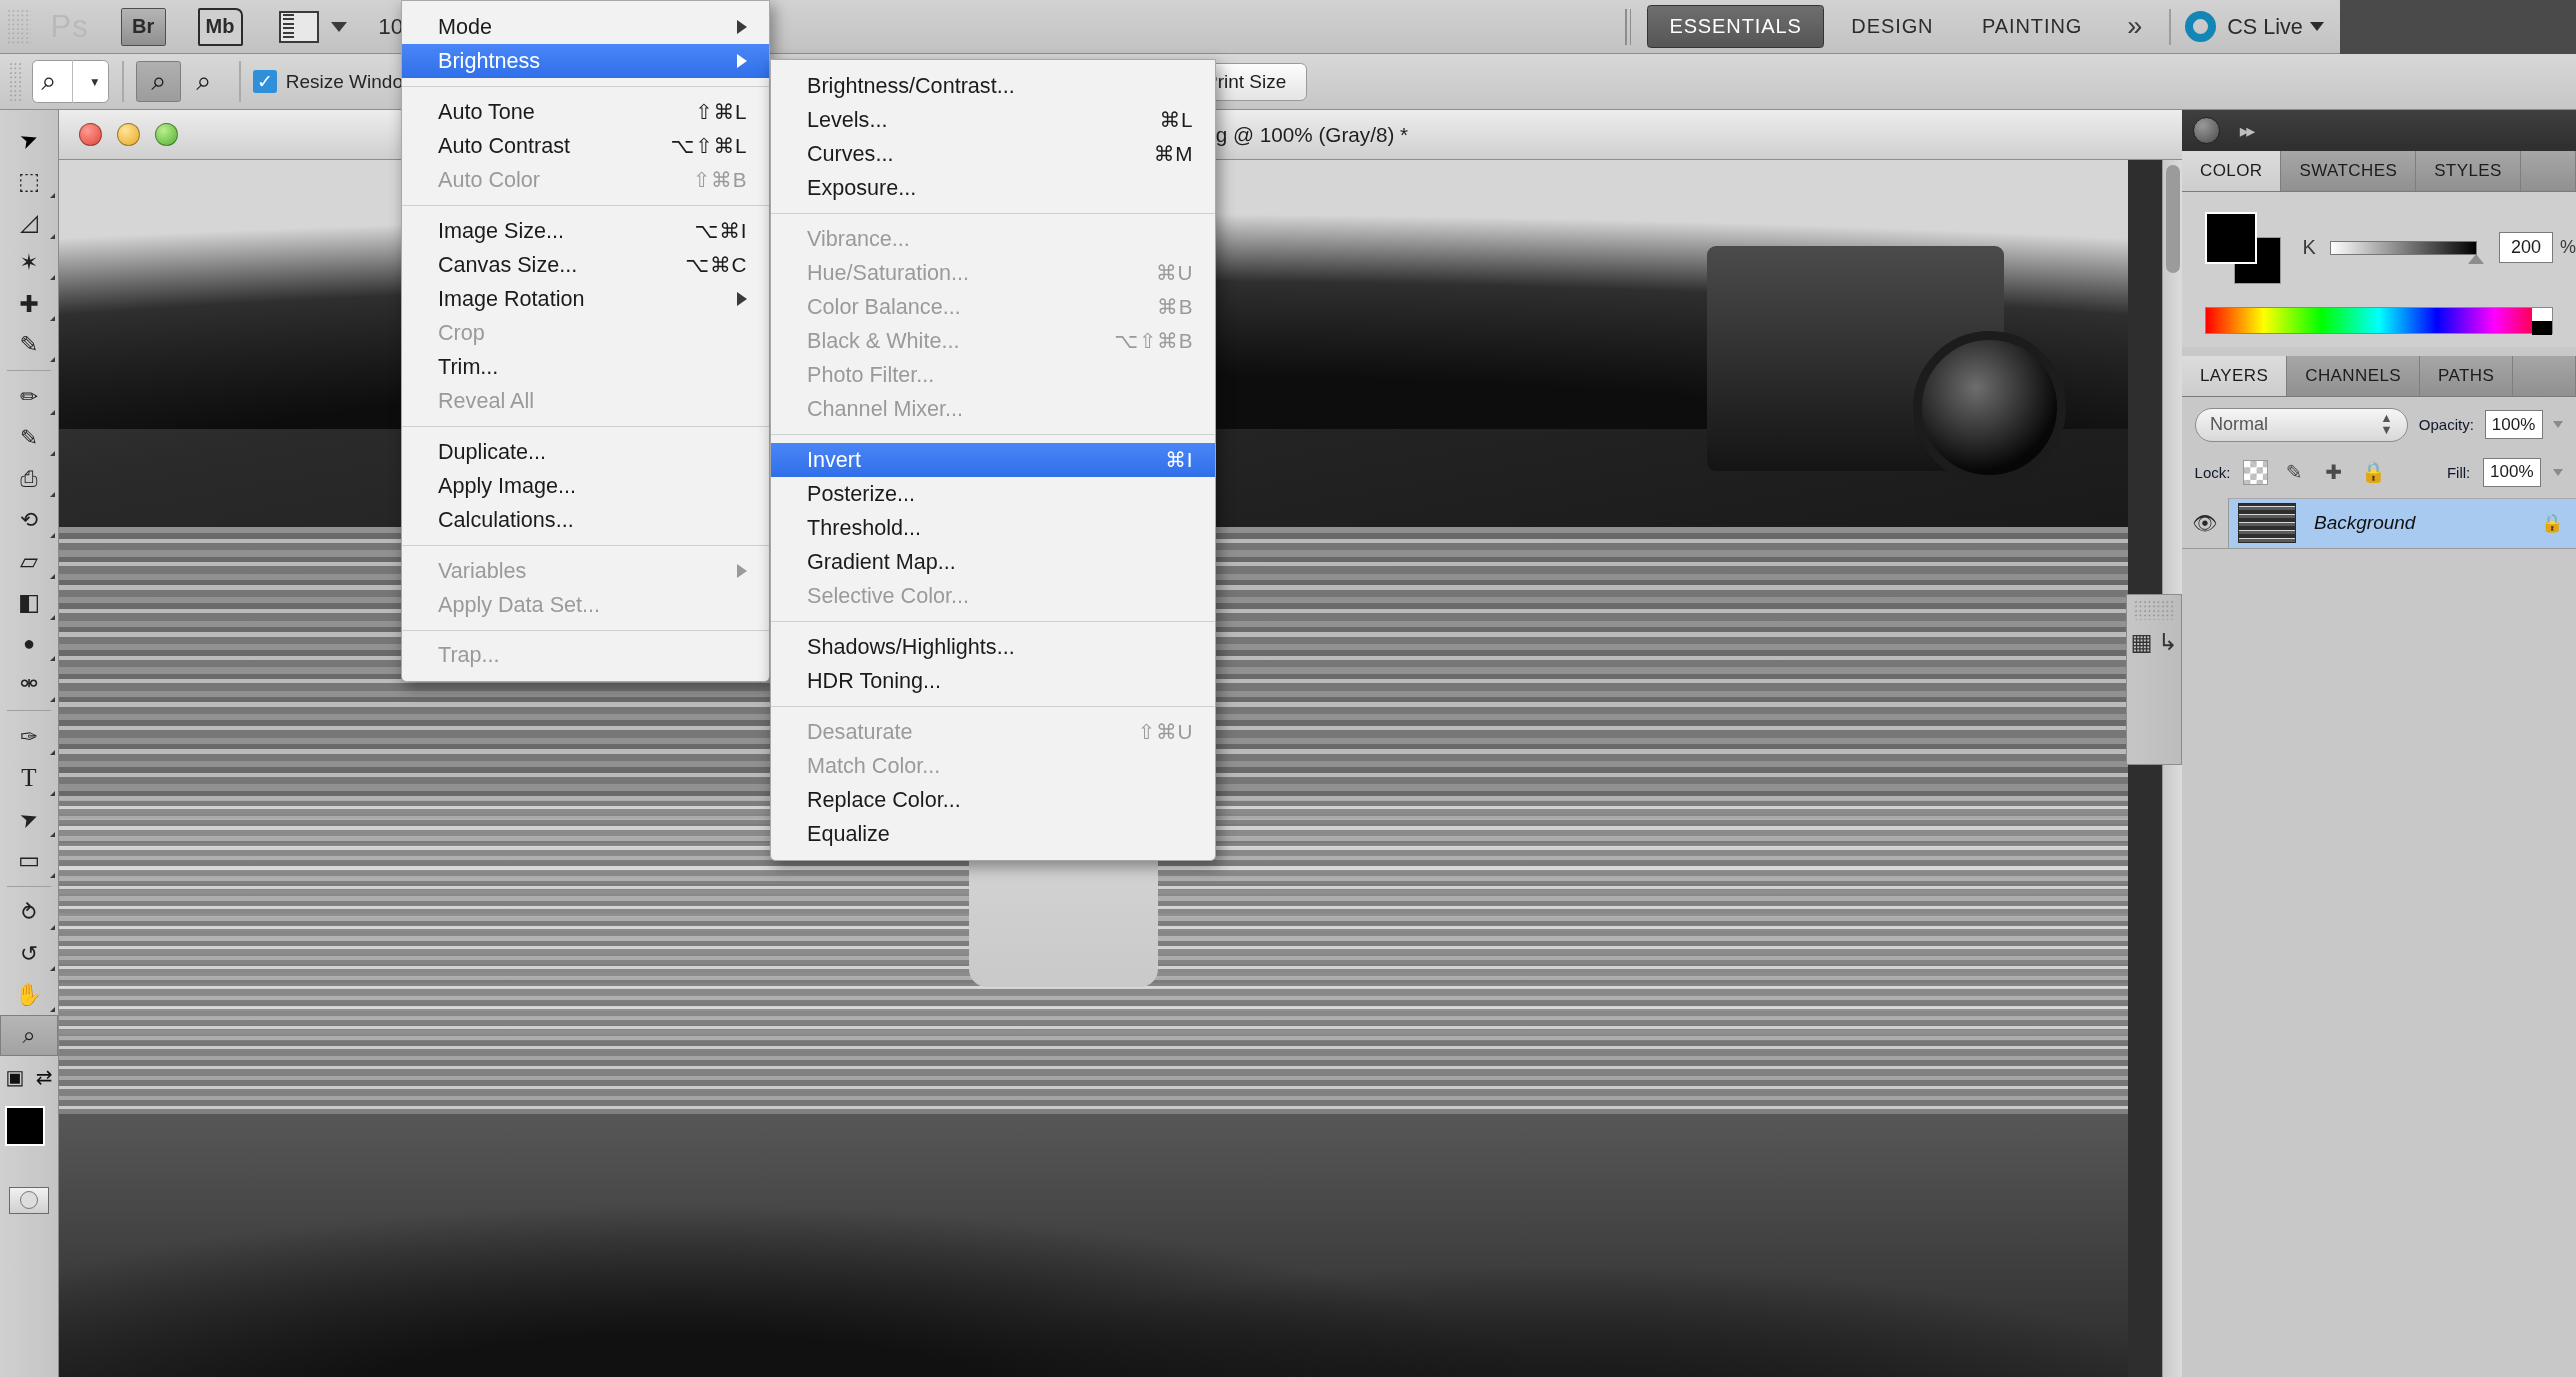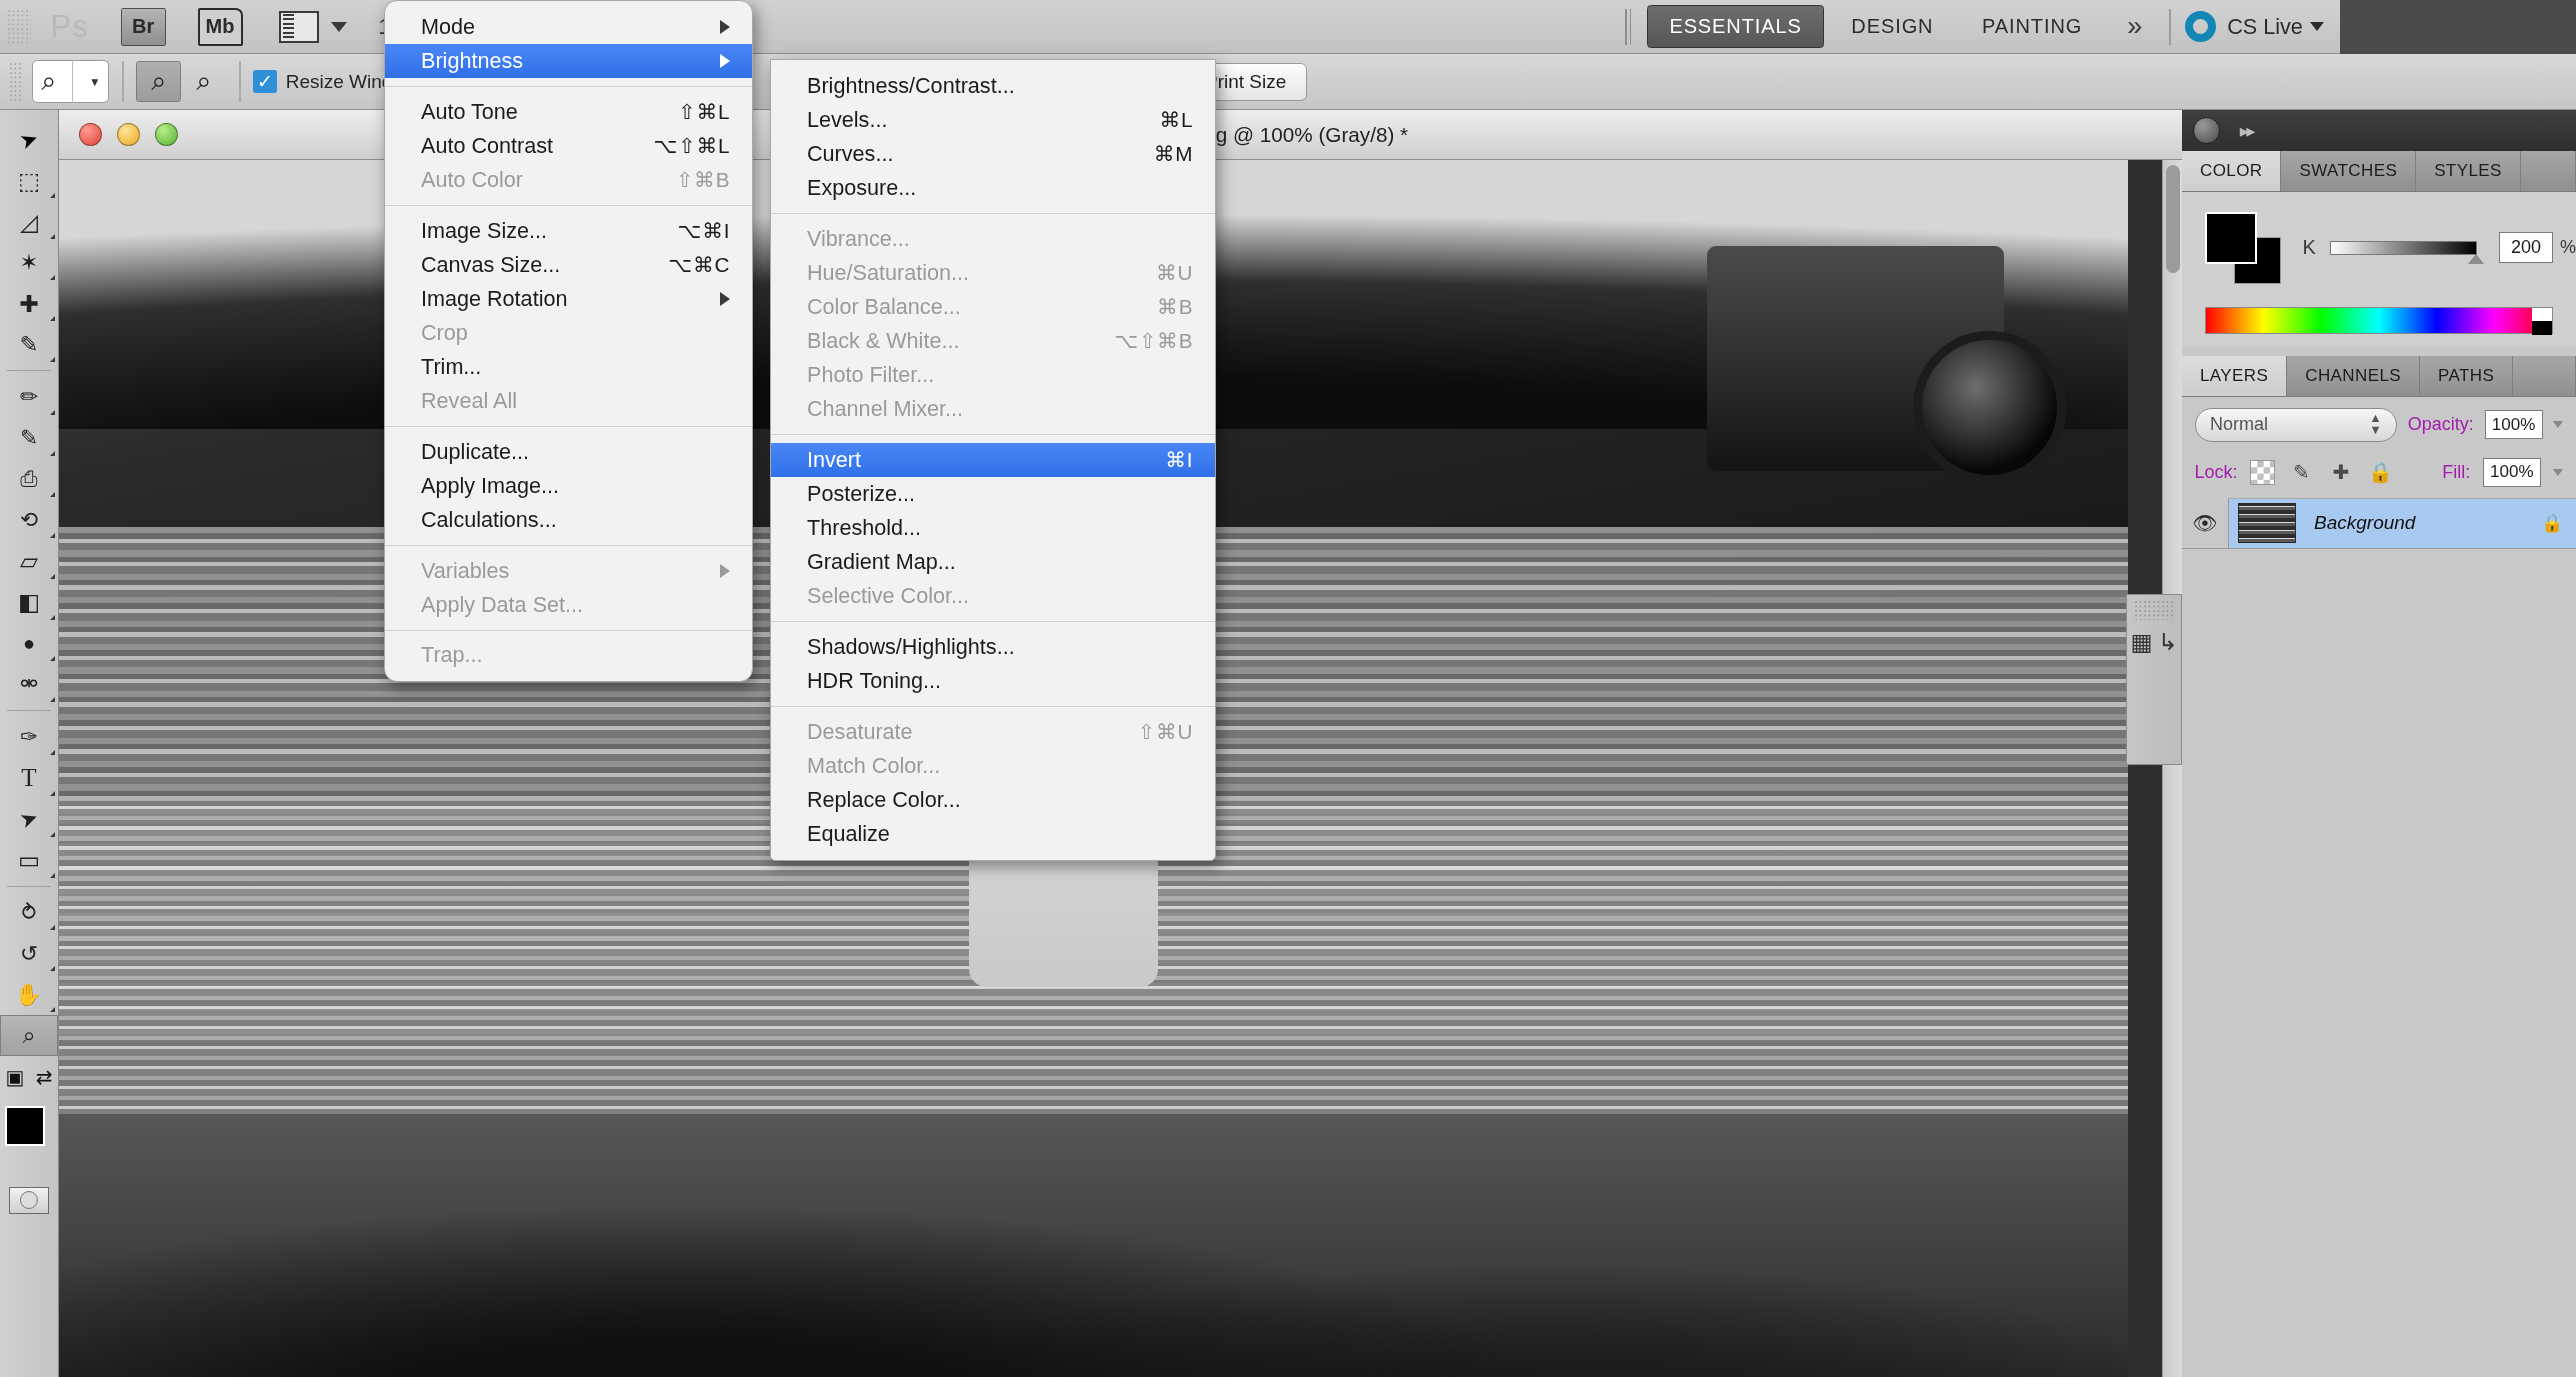--- a/index.html
+++ b/index.html
@@ -188,21 +188,21 @@
   .spectrum { height:27px; margin: 23.4px 23.4px 0 23.4px; border:0.9px solid #888;
     background: linear-gradient(90deg,#ff0000,#ffff00,#00ff00,#00ffff,#0000ff,#ff00ff,#ff0000);}
   .spectrum-end { float:right; width:20px;height:27px;
     background: linear-gradient(#fff 50%, #000 50%); }
 
   .lyr-opts { display:flex;align-items:center;padding:10.8px 12.6px;gap:10.8px; }
   .blendsel { flex:1; height:34px; border-radius:17px; border:0.9px solid #8c8c8c;
     background: linear-gradient(#f6f6f6,#d8d8d8); display:flex;align-items:center;
     padding: 0 14.4px; font-size:18px; color:#555; position:relative;}
   .blendsel .arrows { position:absolute; right:14.4px; font-size:12.6px; color:#555; line-height:.9;}
-  .lbl-dim { font-size:18px; color:#a21caf; }
+  .lbl-dim { font-size:15px; color:#0f172a; }
   .numfield { width:58px;height:29px;background:#fff;border:0.9px solid #7a7a7a;
     display:flex;align-items:center;justify-content:center;font-size:17px;color:#1d1d1d;}
   .numcar { width:0;height:0;border-left:5.4px solid transparent;
     border-right:5.4px solid transparent;border-top:7.2px solid #8a8a8a;}
   .lock-row { display:flex;align-items:center;padding:5.4px 12.6px 10.8px 12.6px;gap:12.6px;
     border-bottom:0.9px solid #a9a9a9; }
   .lockicon { width:27px;height:27px;display:flex;align-items:center;justify-content:center;
     font-size:20px;color:#4a4a4a;}
   .checker { width:25px;height:25px;
     background-image: linear-gradient(45deg,#bdbdbd 25%,transparent 25%,transparent 75%,#bdbdbd 75%),
@@ -216,21 +216,21 @@
     background: repeating-linear-gradient(0deg,#5a5a5a 0 2.7px,#d8d8d8 2.7px 4.5px,#2e2e2e 4.5px 8px);}
   .lname { font-size:19px;font-style:italic;color:#111;margin-left:18px;flex:1;}
   .llock { font-size:18px;color:#2a2a2a;margin-right:12.6px;}
 
   
   .menu {
     position:absolute; background: #f2f2f2; border:0.9px solid #a8a8a8;
     box-shadow: 3.6px 5.4px 14.4px rgba(0,0,0,.38); padding: 9px 0;
     border-radius: 0 0 5.4px 5.4px;
   }
-  #image-menu { left: 384px; top: 0; width: 369px; border-radius: 13px; }
+  #image-menu { left: 401px; top: 0; width: 369px; }
   #adj-menu { left: 770px; top: 59px; width: 446px; }
   .mi { display:flex; align-items:center; height: 34px; padding: 0 21.6px 0 36px;
     font-size: 21.6px; color: #1b1b1b; white-space: nowrap; }
   .mi.dim { color: #9a9a9a; }
   .mi.hl { background: linear-gradient(#4a86f7,#2f6fe8); color:#fff; }
   .mi .lbl { flex:1; }
   .mi .sc { font-size: 20.7px; letter-spacing: 0.9px; margin-left: 27px; }
   .mi.dim .sc { color:#9a9a9a; }
   .mi.hl .sc { color:#fff; }
   .mi .sub { width:0;height:0;border-top:7.2px solid transparent;

